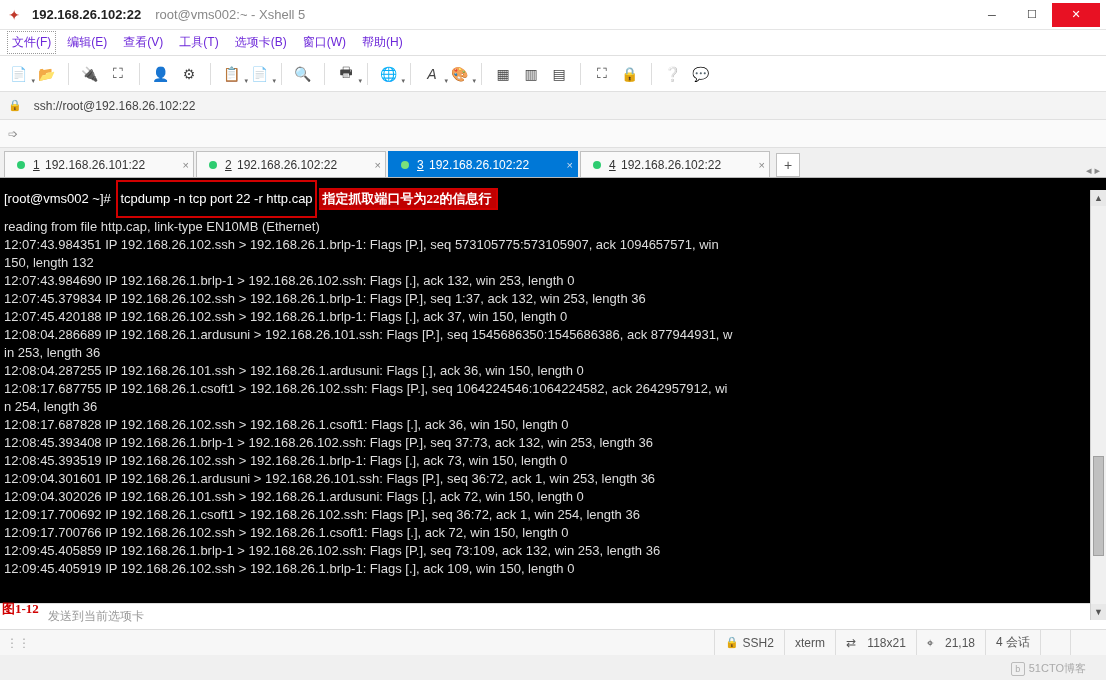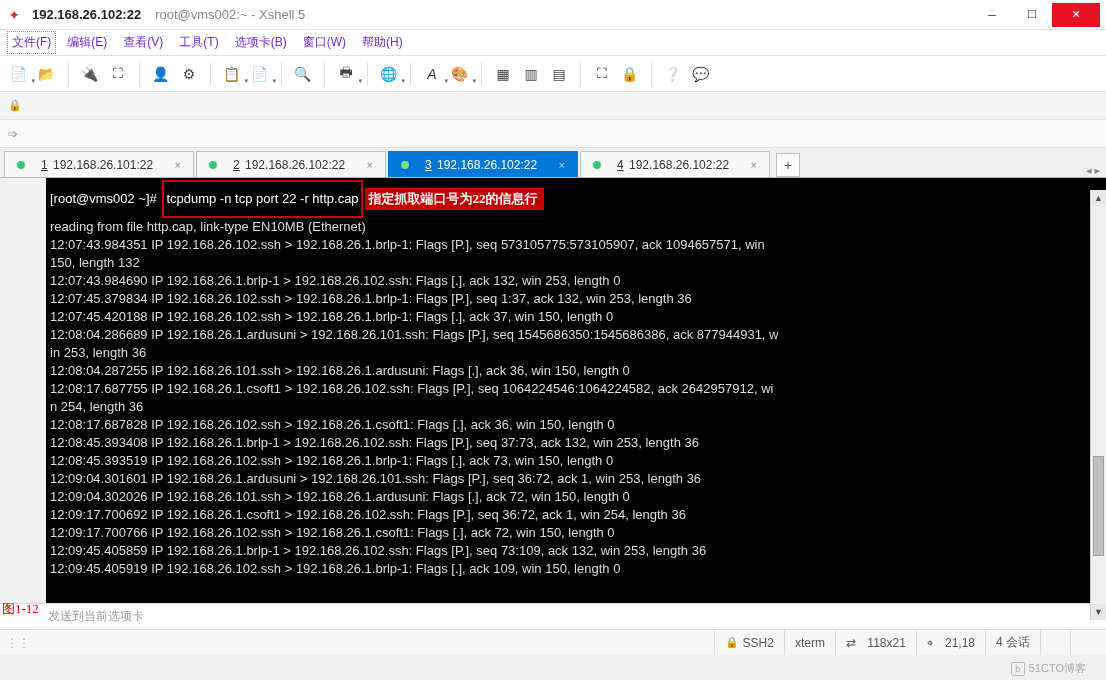--- a/index.html
+++ b/index.html
@@ -30,40 +30,40 @@
 .addrbar { height:28px; background:#f4f4f4; display:flex; align-items:center; padding:0 8px; gap:8px; font-size:12px; color:#444; border-bottom:1px solid #e0e0e0;}
 .addrbar .lock { font-size:11px; color:#666;}
 .addrbar .addr { flex:1; padding:2px 4px;}
 
 
 .tipbar { height:28px; background:#fafafa; display:flex; align-items:center; padding:0 8px; font-size:12px; color:#555; border-bottom:1px solid #e0e0e0; gap:8px;}
 .tipbar .arrow { color:#888; font-size:12px;}
 
 
 .tabstrip { height:30px; background:#f0f0f0; display:flex; align-items:flex-end; padding:0 0 0 4px; border-bottom:1px solid #b8b8b8; position:relative;}
-.tab { height:26px; display:flex; align-items:center; padding:0 12px 0 12px; font-size:12px; color:#333; border:1px solid #c0c0c0; border-bottom:none; background:#f9f9f9; margin-right:2px; gap:16px; position:relative; min-width:190px;}
+.tab { height:26px; display:flex; align-items:center; padding:0 4px 0 12px; font-size:12px; color:#333; border:1px solid #c0c0c0; border-bottom:none; background:#f9f9f9; margin-right:2px; gap:8px; position:relative; min-width:190px;}
 .tab.active { background:#0078d7; color:#fff; border-color:#0078d7;}
 .tab .dot { width:8px; height:8px; border-radius:50%; background:#2ecc71; flex-shrink:0;}
 .tab.active .dot { background:#7be07b;}
 .tab .num { text-decoration:underline; margin-right:2px;}
 .tab .x { font-size:11px; color:#888;}
 .tab.active .x { color:#cde;}
 .addtab { width:24px; height:24px; display:flex; align-items:center; justify-content:center; font-size:14px; color:#555; border:1px solid #c0c0c0; background:#fff; margin-left:4px; margin-bottom:0px;}
 .tabstrip .leftarrow { margin-left:auto; padding:0 6px; font-size:11px; color:#888;}
 
 
-.terminal { background:#000; color:#ddd; font-family:"Consolas","Courier New",monospace; font-size:13px; line-height:18px; padding:2px 4px 4px 4px; height:425px; overflow:hidden; position:relative; white-space:pre;margin-left:46px; }
+.terminal { background:#000; color:#ddd; font-family:"Consolas","Courier New",monospace; font-size:13px; line-height:18px; padding:2px 4px 4px 4px; height:425px; overflow:hidden; position:relative; white-space:pre; }
 .terminal .promptline { display:flex; align-items:center;}
 .prompt-text { color:#fff;}
 .cmd-box { border:2px solid #d00000; padding:8px 2px; color:#fff; margin:0 2px;}
 .note-box { background:#c00000; color:#fff; padding:0 4px; font-weight:bold; font-family:"Microsoft YaHei"; border:2px solid #d00000; border-left:none;}
 
 
 .sendbar { height:26px; background:#fff; border-top:1px solid #ddd; display:flex; align-items:center; padding:0 8px; font-size:12px; color:#999; position:relative;}
-.figlabel { position:absolute; left:2px; top:-4px; color:#d00000; font-weight:normal; font-size:13px; font-family:"Microsoft YaHei";}
+.figlabel { position:absolute; left:2px; top:-4px; color:#d00000; font-weight:bold; font-size:13px; font-family:"Microsoft YaHei";}
 
 
 .statusbar { height:26px; background:#f7f7f7; border-top:1px solid #ddd; display:flex; align-items:center; font-size:12px; color:#555; padding:0 6px;}
 .statusbar .grip { width:20px; text-align:center; color:#aaa;}
 .statusbar .spacer { flex:1;}
 .statusbar .item { padding:0 10px; border-left:1px solid #ddd; height:100%; display:flex; align-items:center; gap:4px;}
 .statusbar .lock { font-size:11px;}
 .watermark-box { position:absolute; right:20px; bottom:4px; color:#aaa; font-size:11px; display:flex; align-items:center; gap:4px;}
 .watermark-box .logo { width:14px; height:14px; border:1px solid #bbb; border-radius:2px; display:inline-flex; align-items:center; justify-content:center; font-size:9px;}
 
@@ -128,20 +128,21 @@
   <div class="tsep"></div>
   <div class="tbtn">⛶</div>
   <div class="tbtn">🔒</div>
   <div class="tsep"></div>
   <div class="tbtn">❔</div>
   <div class="tbtn">💬</div>
 </div>
 
 <div class="addrbar">
   <span class="lock">🔒</span>
+  <span class="addr">ssh://root@192.168.26.102:22</span>
 </div>
 
 <div class="tipbar">
   <span class="arrow">➩</span>
 </div>
 
 <div class="tabstrip" id="tabstrip">
 
   <div class="tab">
       <span class="dot"></span>

